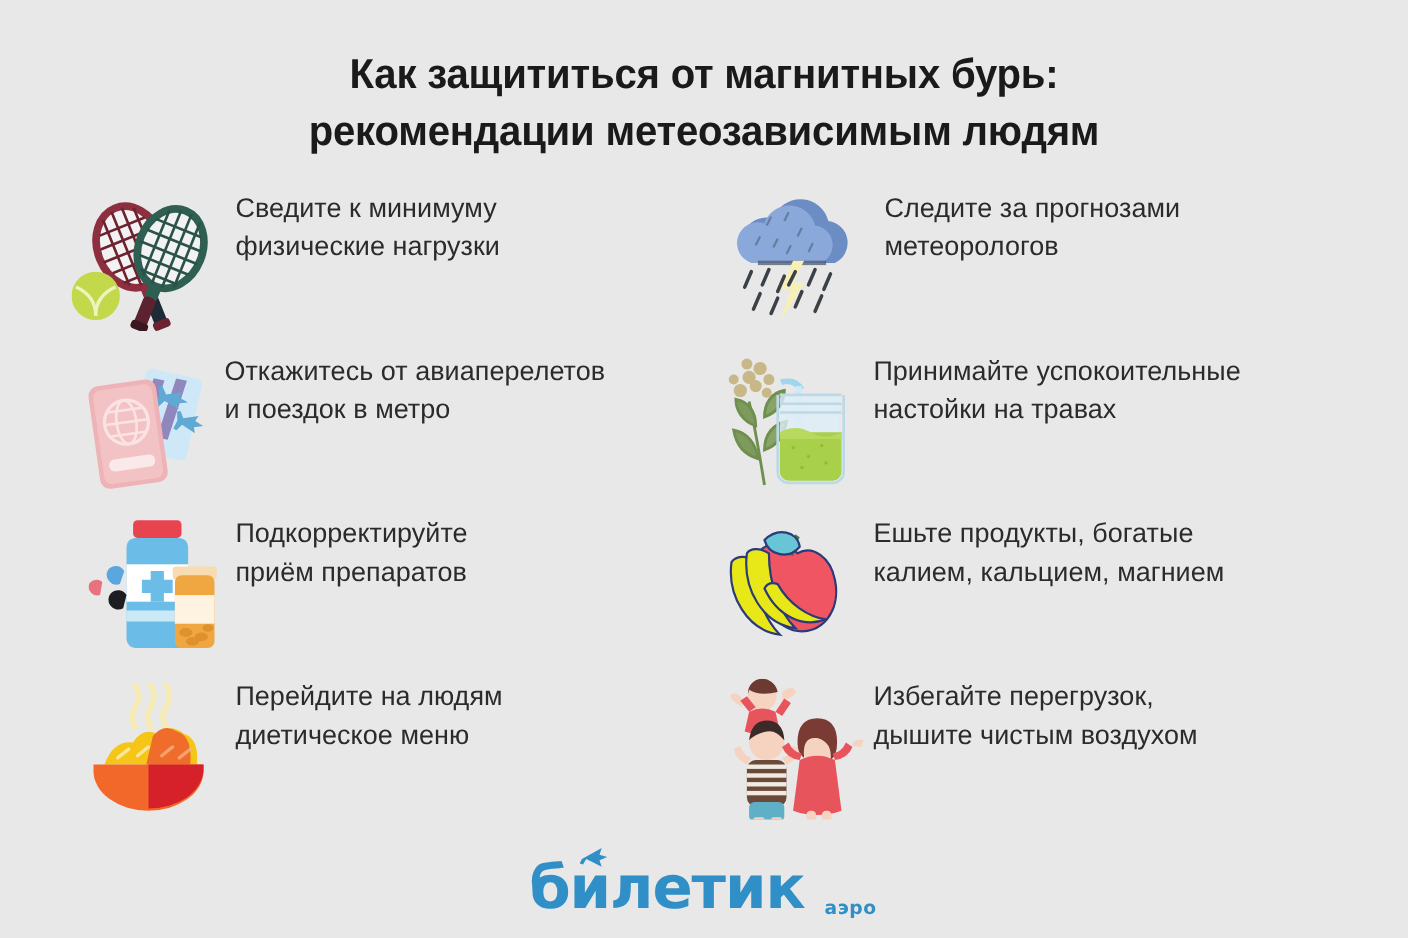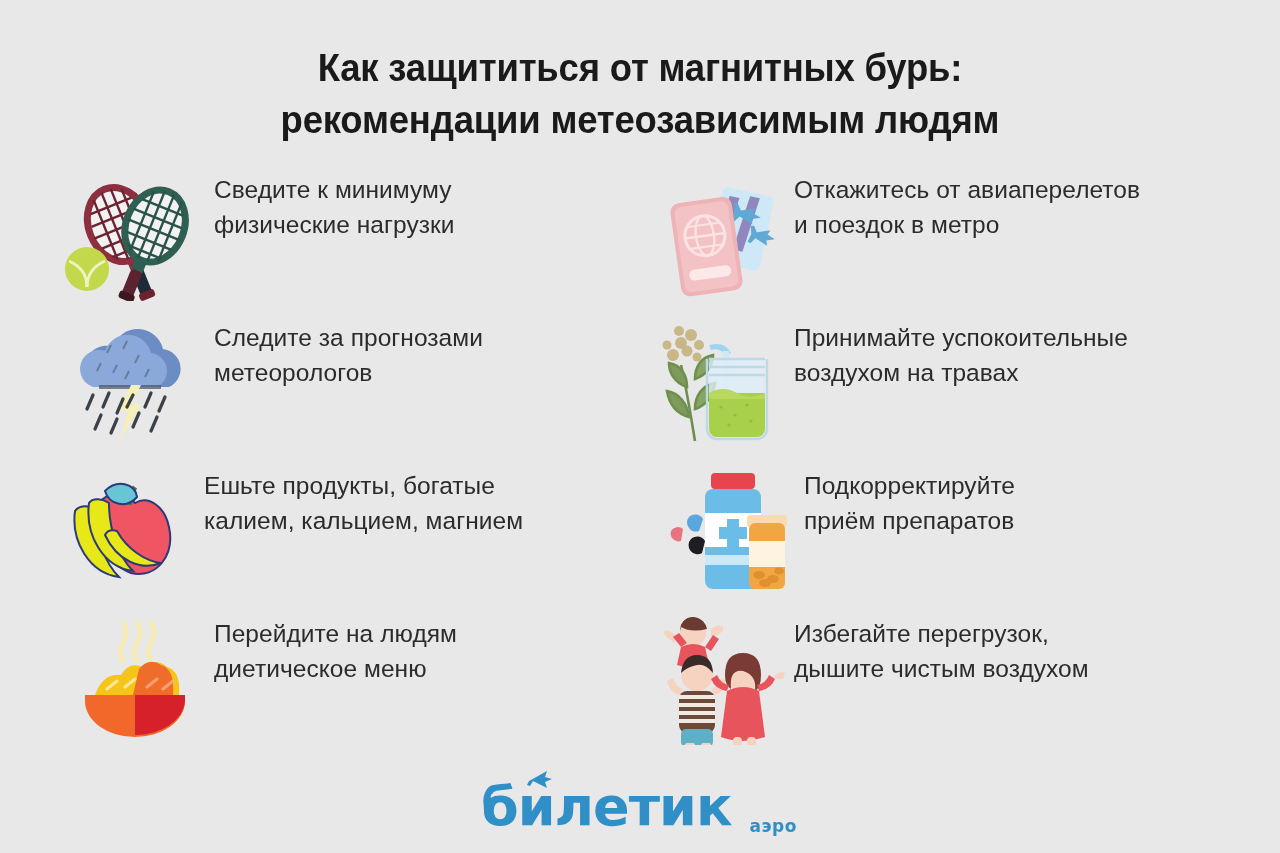--- a/index.html
+++ b/index.html
@@ -171,48 +171,20 @@
           </g>
           <circle cx="22" cy="96" r="22" fill="#c3d94b"></circle>
           <path d="M4 88 q18 8 18 26" fill="none" stroke="#eef3c0" stroke-width="3"></path>
           <path d="M40 88 q-18 8 -18 26" fill="none" stroke="#eef3c0" stroke-width="3"></path>
         </svg>
       </div>
       <div class="tip-text">Сведите к минимуму
 физические нагрузки</div>
     </div>
 
-    <div class="tip col-right">
-      <div class="tip-icon">
-        <svg width="140" height="128" viewBox="0 0 140 128">
-          <g transform="rotate(12 70 64)">
-            <rect x="62" y="14" width="52" height="76" rx="5" fill="#cfe8f7"></rect>
-            <path d="M70 22 l10 0 -6 52 -10 0 z" fill="#8f87bd"></path>
-            <path d="M90 18 l10 0 -6 56 -10 0 z" fill="#8f87bd"></path>
-            <g fill="#5fa9d4">
-              <path d="M84 34 l14 -5 -2 5 9 3 -9 3 2 5 -14 -5 -5 7 -3 -1 2 -9 -2 -9 3 -1z"></path>
-              <path d="M104 52 l13 -5 -2 5 8 3 -8 3 2 5 -13 -5 -4 6 -3 -1 2 -8 -2 -8 3 -1z"></path>
-            </g>
-          </g>
-          <g transform="rotate(-8 60 70)">
-            <rect x="24" y="26" width="62" height="94" rx="9" fill="#eeb3b6"></rect>
-            <rect x="28" y="30" width="54" height="86" rx="7" fill="#f2c2c5"></rect>
-            <circle cx="55" cy="62" r="20" fill="none" stroke="#fbe3e4" stroke-width="3"></circle>
-            <ellipse cx="55" cy="62" rx="9" ry="20" fill="none" stroke="#fbe3e4" stroke-width="2.4"></ellipse>
-            <line x1="35" y1="62" x2="75" y2="62" stroke="#fbe3e4" stroke-width="2.4"></line>
-            <line x1="38" y1="51" x2="72" y2="51" stroke="#fbe3e4" stroke-width="2.2"></line>
-            <line x1="38" y1="73" x2="72" y2="73" stroke="#fbe3e4" stroke-width="2.2"></line>
-            <rect x="34" y="94" width="42" height="11" rx="5" fill="#fbe9ea"></rect>
-          </g>
-        </svg>
-      </div>
-      <div class="tip-text">Откажитесь от авиаперелетов
-и поездок в метро</div>
-    </div>
-
     <div class="tip col-left">
       <div class="tip-icon">
         <svg width="140" height="128" viewBox="0 0 140 128">
           <path d="M104 66 a20 20 0 0 0 -6 -38 a26 26 0 0 0 -50 -2 a20 20 0 0 0 -14 40 z" fill="#6c8cc4"></path>
           <path d="M92 66 a18 18 0 0 0 -6 -34 a24 24 0 0 0 -46 -2 a18 18 0 0 0 -12 36 z" fill="#8aa8da"></path>
           <g stroke="#4c5a72" stroke-width="2" opacity="0.55">
             <line x1="46" y1="24" x2="42" y2="32"></line>
               <line x1="62" y1="20" x2="58" y2="28"></line>
             <line x1="74" y1="34" x2="70" y2="42"></line>
               <line x1="52" y1="44" x2="48" y2="52"></line>
@@ -236,20 +208,48 @@
           </g>
         </svg>
       </div>
       <div class="tip-text">Следите за прогнозами
 метеорологов</div>
     </div>
 
     <div class="tip col-right">
       <div class="tip-icon">
         <svg width="140" height="128" viewBox="0 0 140 128">
+          <g transform="rotate(12 70 64)">
+            <rect x="62" y="14" width="52" height="76" rx="5" fill="#cfe8f7"></rect>
+            <path d="M70 22 l10 0 -6 52 -10 0 z" fill="#8f87bd"></path>
+            <path d="M90 18 l10 0 -6 56 -10 0 z" fill="#8f87bd"></path>
+            <g fill="#5fa9d4">
+              <path d="M84 34 l14 -5 -2 5 9 3 -9 3 2 5 -14 -5 -5 7 -3 -1 2 -9 -2 -9 3 -1z"></path>
+              <path d="M104 52 l13 -5 -2 5 8 3 -8 3 2 5 -13 -5 -4 6 -3 -1 2 -8 -2 -8 3 -1z"></path>
+            </g>
+          </g>
+          <g transform="rotate(-8 60 70)">
+            <rect x="24" y="26" width="62" height="94" rx="9" fill="#eeb3b6"></rect>
+            <rect x="28" y="30" width="54" height="86" rx="7" fill="#f2c2c5"></rect>
+            <circle cx="55" cy="62" r="20" fill="none" stroke="#fbe3e4" stroke-width="3"></circle>
+            <ellipse cx="55" cy="62" rx="9" ry="20" fill="none" stroke="#fbe3e4" stroke-width="2.4"></ellipse>
+            <line x1="35" y1="62" x2="75" y2="62" stroke="#fbe3e4" stroke-width="2.4"></line>
+            <line x1="38" y1="51" x2="72" y2="51" stroke="#fbe3e4" stroke-width="2.2"></line>
+            <line x1="38" y1="73" x2="72" y2="73" stroke="#fbe3e4" stroke-width="2.2"></line>
+            <rect x="34" y="94" width="42" height="11" rx="5" fill="#fbe9ea"></rect>
+          </g>
+        </svg>
+      </div>
+      <div class="tip-text">Откажитесь от авиаперелетов
+и поездок в метро</div>
+    </div>
+
+    <div class="tip col-right">
+      <div class="tip-icon">
+        <svg width="140" height="128" viewBox="0 0 140 128">
           <g stroke="#6f8f4f" stroke-width="2.6" fill="none">
             <path d="M44 120 C40 96 36 70 30 44"></path>
             <path d="M38 96 C24 92 18 82 16 70 C28 72 36 82 38 96z" fill="#7e9a5c"></path>
             <path d="M44 88 C56 84 62 74 64 62 C52 64 44 74 44 88z" fill="#88a466"></path>
             <path d="M36 66 C24 62 18 52 18 42 C30 44 36 54 36 66z" fill="#7e9a5c"></path>
             <path d="M44 58 C56 54 62 44 62 34 C50 36 44 46 44 58z" fill="#88a466"></path>
           </g>
           <g fill="#c8b888">
             <circle cx="30" cy="22" r="6"></circle>
               <circle cx="40" cy="14" r="6"></circle>
@@ -274,36 +274,21 @@
           <g fill="#86ae32" opacity="0.6">
             <circle cx="70" cy="86" r="1.6"></circle>
               <circle cx="84" cy="94" r="1.6"></circle>
             <circle cx="96" cy="84" r="1.6"></circle>
               <circle cx="78" cy="104" r="1.6"></circle>
             <circle cx="100" cy="100" r="1.6"></circle>
           </g>
         </svg>
       </div>
       <div class="tip-text">Принимайте успокоительные
-воздухом на травах</div>
-    </div>
-
-    <div class="tip col-right">
-      <div class="tip-icon">
-        <svg width="140" height="128" viewBox="0 0 140 128">
-          <path d="M74 34 C60 20 40 24 36 40 C30 62 44 94 70 104 C96 110 114 86 108 58 C104 38 88 26 74 34z" fill="#ef5563" stroke="#2b3a7a" stroke-width="2"></path>
-          <path d="M68 36 q2 -12 6 -18" stroke="#4a7a4a" stroke-width="5" fill="none"></path>
-          <path d="M44 22 C56 10 74 14 76 28 C66 40 48 36 44 22z" fill="#67c5d6" stroke="#2b3a7a" stroke-width="2"></path>
-          <path d="M14 42 C10 72 28 104 58 108 C44 94 34 68 34 40 C28 36 18 36 14 42z" fill="#e8e818" stroke="#2b3a7a" stroke-width="2"></path>
-          <path d="M28 34 C24 66 42 98 72 102 C58 88 48 62 48 34 C42 30 32 28 28 34z" fill="#e8e818" stroke="#2b3a7a" stroke-width="2"></path>
-          <path d="M44 66 C56 92 80 102 100 94 C84 92 66 80 56 62 C50 60 46 62 44 66z" fill="#e8e818" stroke="#2b3a7a" stroke-width="2"></path>
-        </svg>
-      </div>
-      <div class="tip-text">Ешьте продукты, богатые
-калием, кальцием, магнием</div>
+настойки на травах</div>
     </div>
 
     <div class="tip col-left">
       <div class="tip-icon">
         <svg width="140" height="128" viewBox="0 0 140 128">
           <rect x="56" y="4" width="44" height="16" rx="4" fill="#e8444f"></rect>
           <rect x="50" y="20" width="56" height="100" rx="8" fill="#6cbce8"></rect>
           <rect x="50" y="44" width="56" height="34" fill="#ffffff"></rect>
           <rect x="50" y="86" width="56" height="10" fill="#ffffff" opacity="0.65"></rect>
           <path d="M72 50 h12 v8 h8 v12 h-8 v8 h-12 v-8 h-8 v-12 h8z" fill="#6cbce8"></path>
@@ -318,20 +303,35 @@
           </g>
           <path d="M16 62 a8 8 0 0 1 12 -2 l-2 12 a8 8 0 0 1 -10 -10z" fill="#e8737f"></path>
           <path d="M34 48 a9 9 0 0 1 14 2 l-4 12 a9 9 0 0 1 -10 -14z" fill="#5ba7dd"></path>
           <path d="M36 70 a9 9 0 0 1 14 2 l-3 12 a9 9 0 0 1 -11 -14z" fill="#1d1d22"></path>
         </svg>
       </div>
       <div class="tip-text">Подкорректируйте
 приём препаратов</div>
     </div>
 
+    <div class="tip col-right">
+      <div class="tip-icon">
+        <svg width="140" height="128" viewBox="0 0 140 128">
+          <path d="M74 34 C60 20 40 24 36 40 C30 62 44 94 70 104 C96 110 114 86 108 58 C104 38 88 26 74 34z" fill="#ef5563" stroke="#2b3a7a" stroke-width="2"></path>
+          <path d="M68 36 q2 -12 6 -18" stroke="#4a7a4a" stroke-width="5" fill="none"></path>
+          <path d="M44 22 C56 10 74 14 76 28 C66 40 48 36 44 22z" fill="#67c5d6" stroke="#2b3a7a" stroke-width="2"></path>
+          <path d="M14 42 C10 72 28 104 58 108 C44 94 34 68 34 40 C28 36 18 36 14 42z" fill="#e8e818" stroke="#2b3a7a" stroke-width="2"></path>
+          <path d="M28 34 C24 66 42 98 72 102 C58 88 48 62 48 34 C42 30 32 28 28 34z" fill="#e8e818" stroke="#2b3a7a" stroke-width="2"></path>
+          <path d="M44 66 C56 92 80 102 100 94 C84 92 66 80 56 62 C50 60 46 62 44 66z" fill="#e8e818" stroke="#2b3a7a" stroke-width="2"></path>
+        </svg>
+      </div>
+      <div class="tip-text">Ешьте продукты, богатые
+калием, кальцием, магнием</div>
+    </div>
+
     <div class="tip col-left">
       <div class="tip-icon">
         <svg width="140" height="128" viewBox="0 0 140 128">
           <g stroke="#f6ebb4" stroke-width="5" fill="none" stroke-linecap="round">
             <path d="M58 44 q-6 -10 0 -18 q6 -10 0 -20"></path>
             <path d="M72 44 q-6 -10 0 -18 q6 -10 0 -20"></path>
             <path d="M86 44 q-6 -10 0 -18 q6 -10 0 -20"></path>
           </g>
           <path d="M30 78 q8 -22 26 -20 q8 -14 22 -8 q12 -10 24 0 q14 4 12 28z" fill="#f5c518"></path>
           <path d="M74 52 q10 -12 22 -4 q14 4 12 30 l-40 0z" fill="#ef6c2a"></path>

